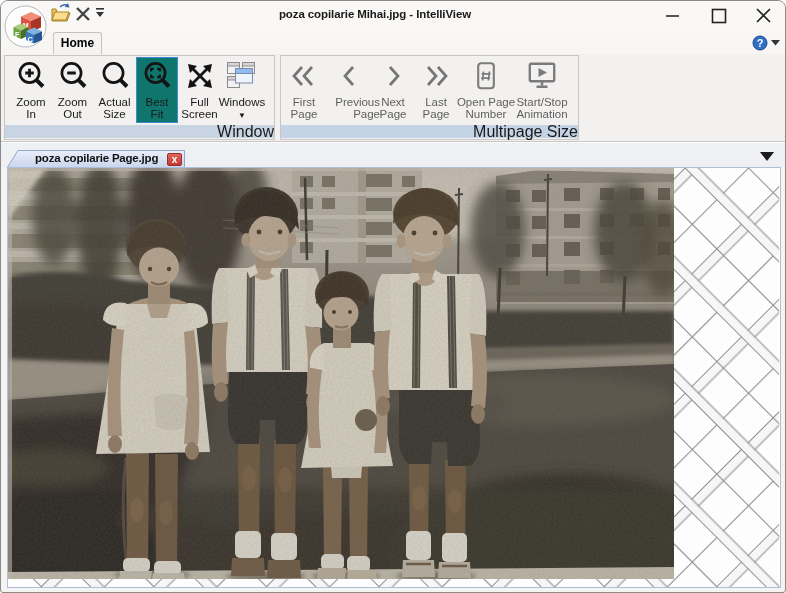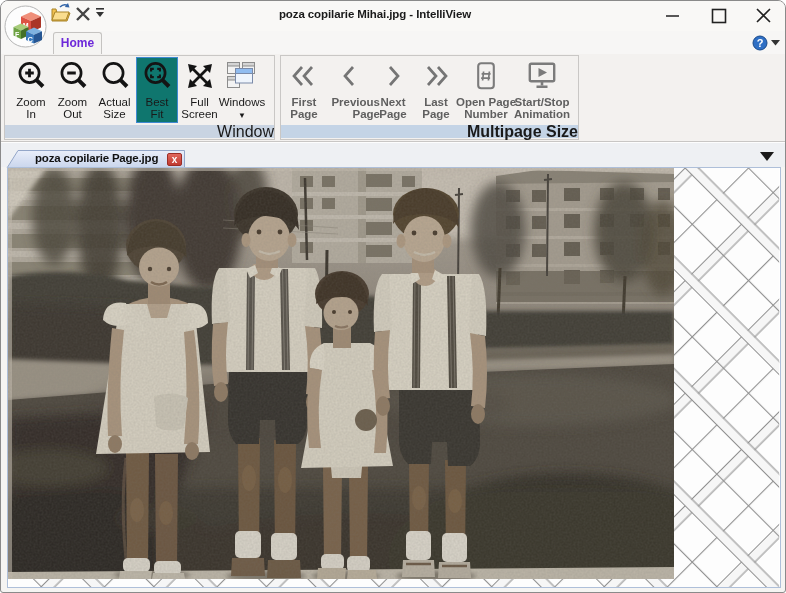--- a/index.html
+++ b/index.html
@@ -3,21 +3,21 @@
 <meta charset="utf-8">
 <style>
 * { margin:0; padding:0; box-sizing:border-box; }
 html,body { width:786px; height:593px; overflow:hidden; font-family:"Liberation Sans", sans-serif; background:#fff; }
 #win { position:absolute; left:0; top:0; width:786px; height:593px; background:#f5f4f2; border:1px solid #8a8a8a; border-radius:8px 8px 3px 3px; overflow:hidden; }
 
 #titlebar { position:absolute; left:0; top:0; width:100%; height:30px; background:#f9f8f6;padding-left:26px; }
 #title { position:absolute; left:0; right:36px; top:7px; text-align:center; font-size:11.5px; letter-spacing:-0.1px; font-weight:bold; color:#1a1a1a; }
 
 #tabrow { position:absolute; left:0; top:30px; width:100%; height:23px; background:#f7f6f5; }
-#hometab { position:absolute; left:52px; top:1px; width:49px; height:22px; background:#f5f4f2; border:1px solid #c5c3c1; border-bottom:none; border-radius:3px 3px 0 0; text-align:center; font-size:12px; font-weight:bold; color:#6d28d9; padding-top:3px; }
+#hometab { position:absolute; left:52px; top:1px; width:49px; height:22px; background:#f5f4f2; border:1px solid #c5c3c1; border-bottom:none; border-radius:3px 3px 0 0; text-align:center; font-size:12px; font-weight:bold; color:#000000; padding-top:3px; }
 
 #ribbon { position:absolute; left:0; top:53px; width:100%; height:88px; background:#f3f1ef; border-bottom:1px solid #c8c6c4; }
 .group { position:absolute; top:1px; height:85px; }
 .gcaption { position:absolute; left:0; bottom:1px; width:100%; height:13px; font-size:16px; text-align:right; color:#1a1a1a; line-height:13px; }
 .rbtn { position:absolute; top:2px; height:68px; text-align:center; font-size:11.5px; }
 .group { color:#1a1a1a; }
 .rbtn .lbl { position:absolute; top:39px; width:100%; line-height:11.5px; }
 .icon32 { position:absolute; top:2px; left:50%; margin-left:-16px; width:32px; height:32px; }
 
 #doctabbar { position:absolute; left:0; top:141px; width:100%; height:25px; background:#eef0f3; border-top:1px solid #fdfdfd; }
@@ -146,21 +146,21 @@
             </g>
             <g stroke="#7a8aa8" stroke-width="1">
               <rect x="9.5" y="8.5" width="17" height="14.5" fill="#eef4fc"></rect>
               <rect x="9.5" y="8.5" width="17" height="5" fill="#90bcf0"></rect>
             </g>
           </svg>
           <div class="lbl">Windows<br><span style="font-size:8px;">▼</span></div>
         </div>
       <div class="gcaption" style="background:#c9d4e2; color:#1a1a1a;">Window</div>
     </div>
-    <div class="group" style="left:279px; width:299px; border:1px solid #c9c7c5; background:#f3f1ef; color:#5f5f5f;font-weight:bold;">
+    <div class="group" style="left:279px; width:299px; border:1px solid #c9c7c5; background:#f3f1ef; color:#5f5f5f;">
       <div class="rbtn" style="left:1px; width:44px;">
           <svg class="icon32" viewBox="0 0 32 32">
             <g fill="none" stroke="#757575" stroke-width="2.7">
               <path d="M14,7 L6,16 L14,25"></path>
               <path d="M24,7 L16,16 L24,25"></path>
             </g>
           </svg>
           <div class="lbl">First<br>Page</div>
         </div>
       <div class="rbtn" style="left:39px; width:60px;text-align:right;">

